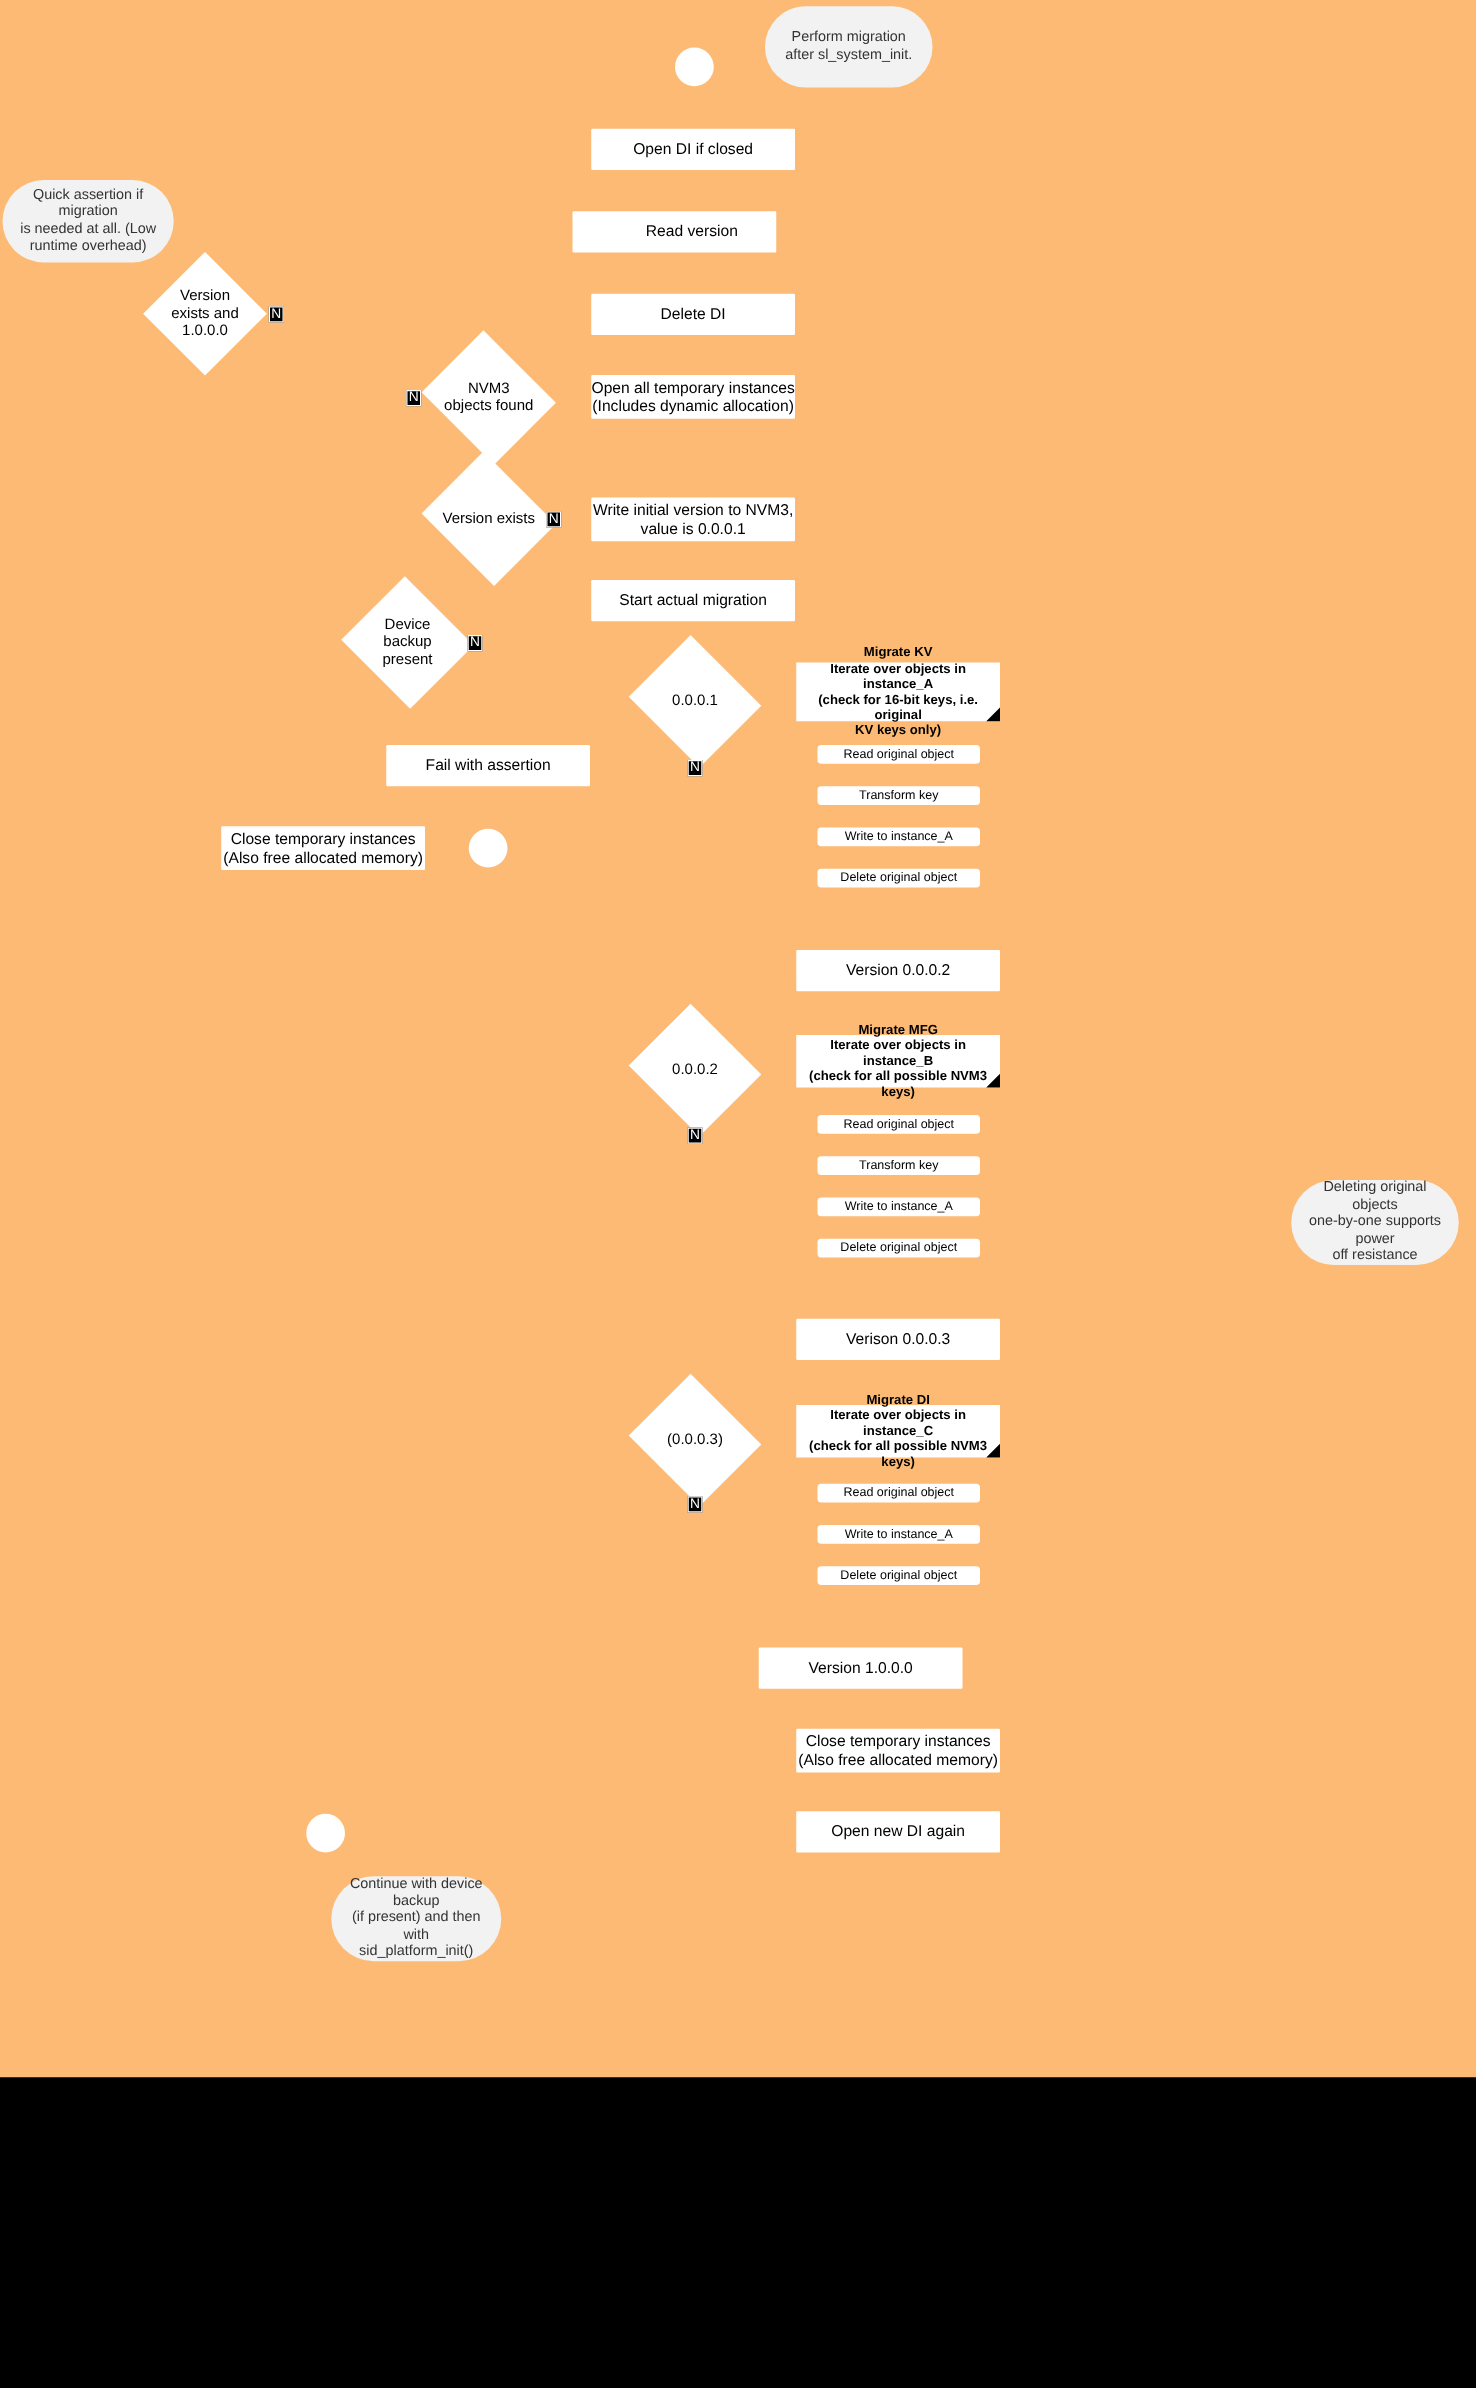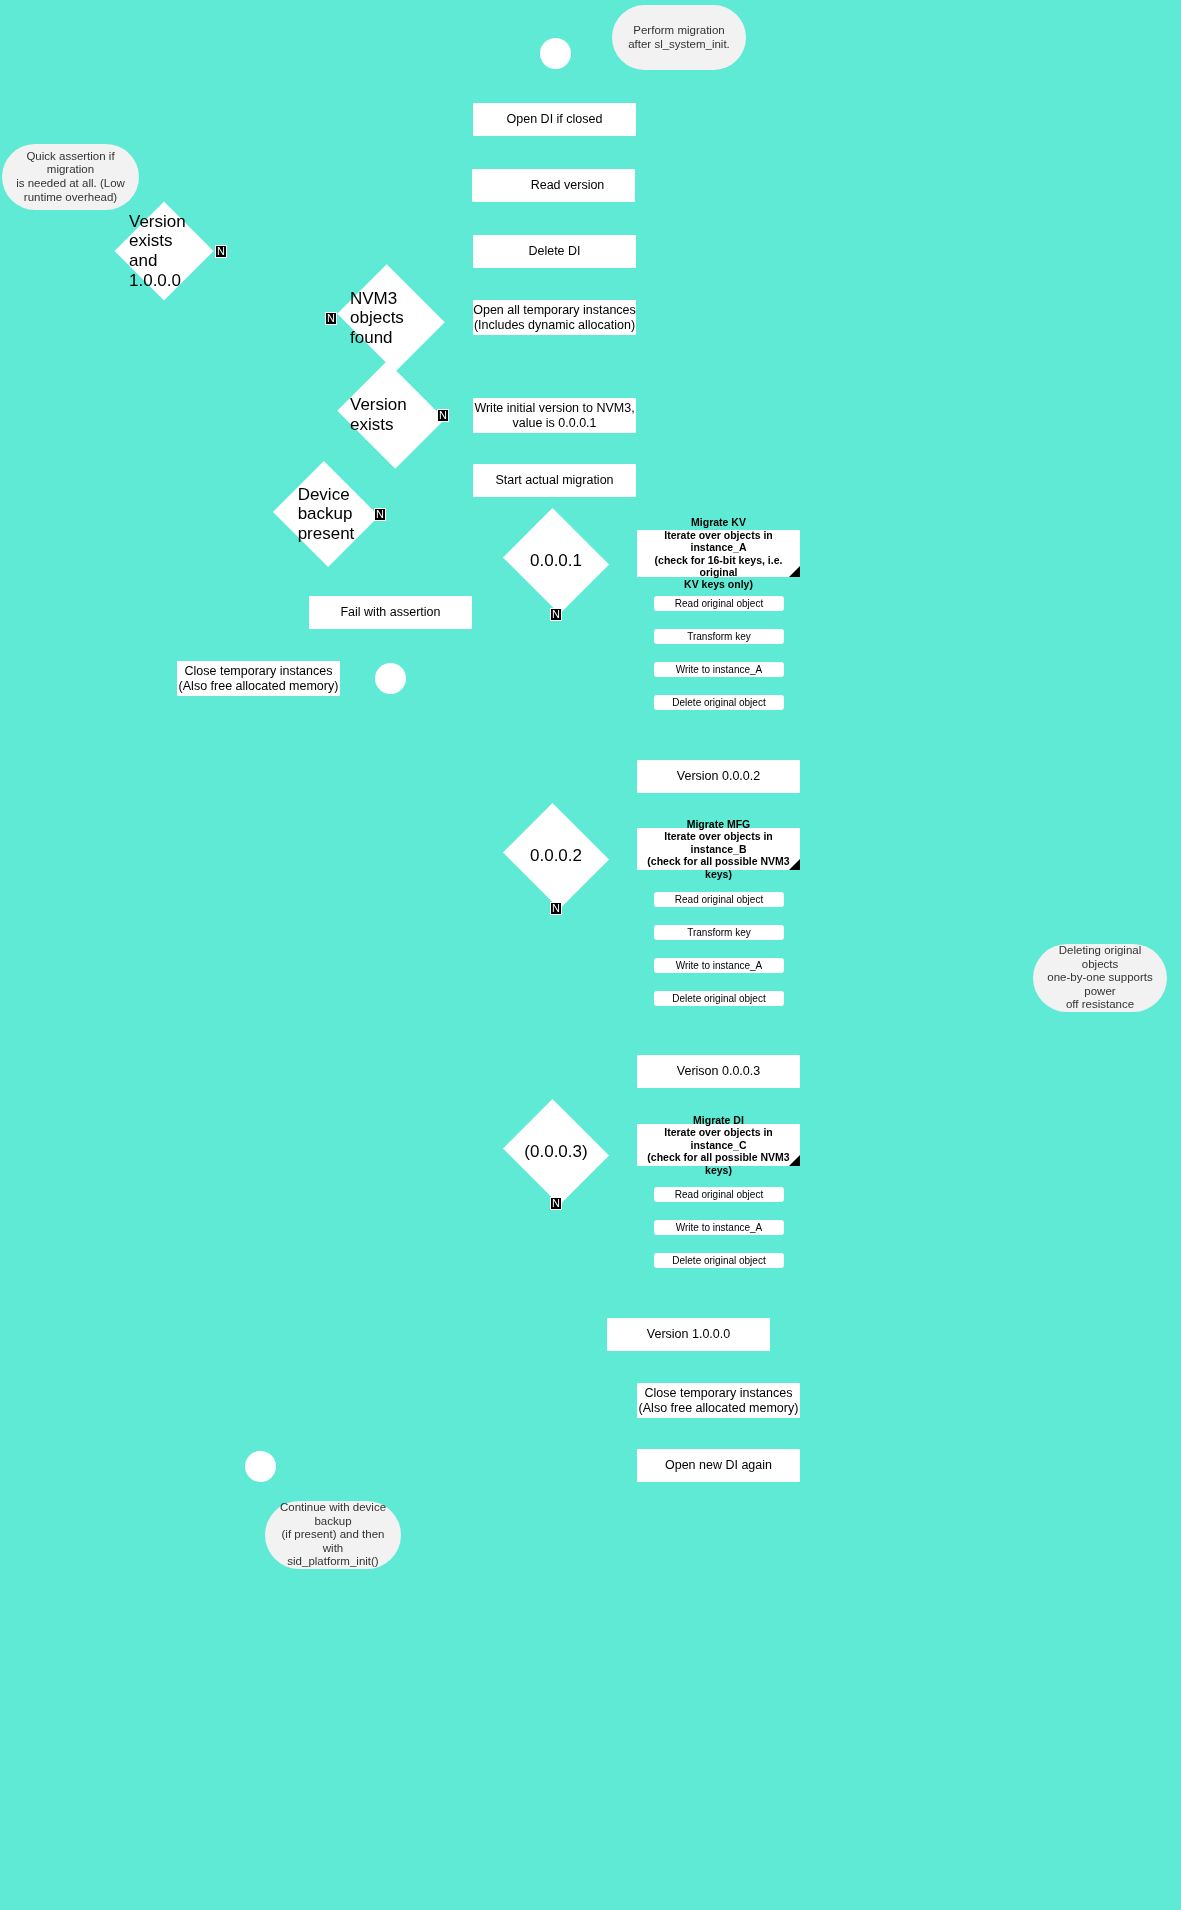--- a/index.html
+++ b/index.html
@@ -6,22 +6,22 @@
     margin: 0;
     padding: 0;
     background: #000000;
   }
   body {
     font-family: "Liberation Sans", sans-serif;
   }
   #canvas {
     position: relative;
     width: 1181px;
-    height: 1910px;
-    background: #5eead4;
+    height: 1662px;
+    background: #fdba74;
     overflow: hidden;
   }
   .node {
     position: absolute;
     box-sizing: border-box;
     display: flex;
     align-items: center;
     justify-content: center;
     text-align: center;
     color: #000000;
@@ -73,23 +73,23 @@
     inset: 0;
     background: #ffffff;
     transform: rotate(45deg);
   }
   .diamond-label {
     position: absolute;
     inset: 0;
     display: flex;
     align-items: center;
     justify-content: center;
-    text-align: left;
+    text-align: center;
     color: #000000;
-    font-size: 17px;
+    font-size: 12px;
     line-height: 1.15;
     white-space: pre-line;
     z-index: 2;
   }
   
   .circle {
     position: absolute;
     background: #ffffff;
     border-radius: 50%;
   }
@@ -119,21 +119,21 @@
 
   <div class="node comment" style="left:612px; top:5px; width:134px; height:65px;">Perform migration
 after sl_system_init.</div>
 
   <div class="node comment" style="left:2px; top:144px; width:137px; height:66px;">Quick assertion if migration
 is needed at all. (Low
 runtime overhead)</div>
 
   <div class="node box" style="left:473px; top:103px; width:163px; height:33px;">Open DI if closed</div>
 
-  <div class="node box" style="left:472px; top:169px; width:163px; height:33px;padding-left:28px;">Read version</div>
+  <div class="node box" style="left:458px; top:169px; width:163px; height:33px;padding-left:28px;">Read version</div>
 
   <div class="node box" style="left:473px; top:235px; width:163px; height:33px;">Delete DI</div>
 
   <div class="node box" style="left:473px; top:300px; width:163px; height:35px;">Open all temporary instances
 (Includes dynamic allocation)</div>
 
   <div class="node box" style="left:473px; top:398px; width:163px; height:35px;">Write initial version to NVM3,
 value is 0.0.0.1</div>
 
   <div class="node box" style="left:473px; top:464px; width:163px; height:33px;">Start actual migration</div>

